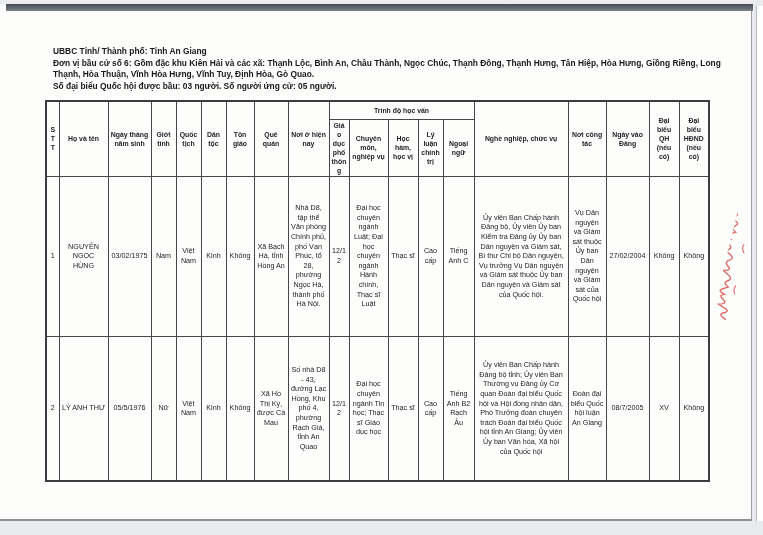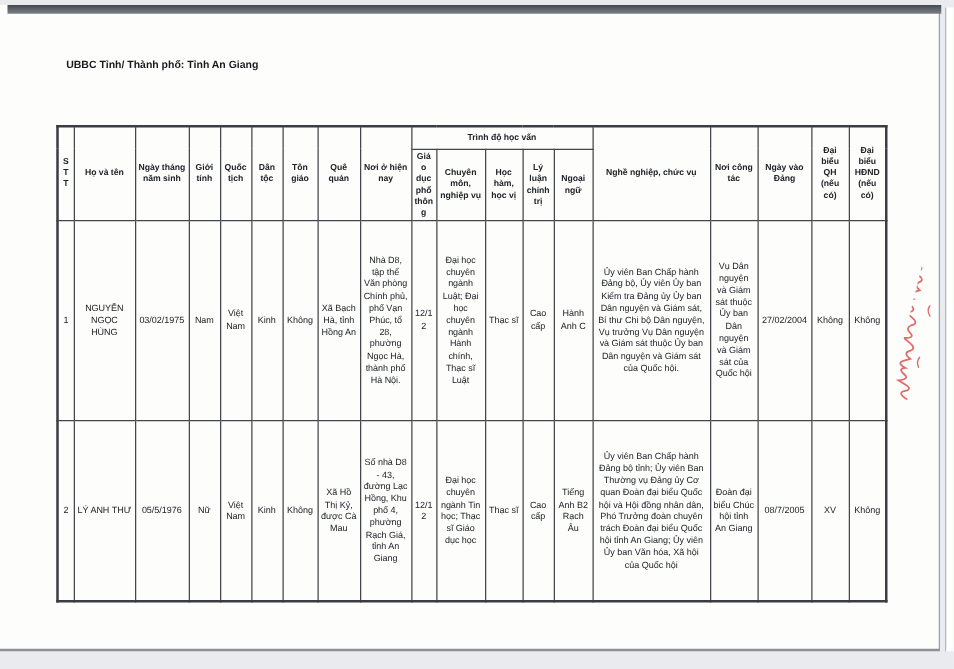--- a/index.html
+++ b/index.html
@@ -39,20 +39,22 @@
 <body>
 
 <div class="stage">
 
   <div class="page"></div>
   <div class="page-topbar"></div>
   <div class="next-page-sliver"></div>
 
   <div class="titles">
     <div>UBBC Tỉnh/ Thành phố: Tỉnh An Giang</div>
+    <div>Đơn vị bầu cử số 6: Gồm đặc khu Kiên Hải và các xã: Thạnh Lộc, Bình An, Châu Thành, Ngọc Chúc, Thạnh Đông, Thạnh Hưng, Tân Hiệp, Hòa Hưng, Giồng Riềng, Long Thạnh, Hòa Thuận, Vĩnh Hòa Hưng, Vĩnh Tuy, Định Hòa, Gò Quao.</div>
+    <div>Số đại biểu Quốc hội được bầu: 03 người. Số người ứng cử: 05 người.</div>
   </div>
 
   <table class="roster">
     <colgroup>
       <col style="width:13px">
         <col style="width:49px">
         <col style="width:43px">
       <col style="width:25px">
         <col style="width:25px">
         <col style="width:25px">
@@ -103,45 +105,45 @@
         <td>Nam</td>
         <td>Việt Nam</td>
         <td>Kinh</td>
         <td>Không</td>
         <td class="tl">Xã Bạch Hà, tỉnh Hồng An</td>
         <td class="tl">Nhà D8, tập thể Văn phòng Chính phủ, phố Vạn Phúc, tổ 28, phường Ngọc Hà, thành phố Hà Nội.</td>
         <td>12/12</td>
         <td class="tl">Đại học chuyên ngành Luật; Đại học chuyên ngành Hành chính, Thạc sĩ Luật</td>
         <td>Thạc sĩ</td>
         <td class="tl">Cao cấp</td>
-        <td class="tl">Hành Anh C</td>
+        <td class="tl">Tiếng Anh C</td>
         <td class="tl">Ủy viên Ban Chấp hành Đảng bộ, Ủy viên Ủy ban Kiểm tra Đảng ủy Ủy ban Dân nguyện và Giám sát, Bí thư Chi bộ Dân nguyện, Vụ trưởng Vụ Dân nguyện và Giám sát thuộc Ủy ban Dân nguyện và Giám sát của Quốc hội.</td>
         <td class="tl">Vụ Dân nguyện và Giám sát thuộc Ủy ban Dân nguyện và Giám sát của Quốc hội</td>
         <td>27/02/2004</td>
         <td>Không</td>
         <td>Không</td>
       </tr>
 
       <tr class="r2">
         <td>2</td>
         <td class="tl">LÝ ANH THƯ</td>
         <td>05/5/1976</td>
         <td>Nữ</td>
         <td>Việt Nam</td>
         <td>Kinh</td>
         <td>Không</td>
         <td class="tl">Xã Hồ Thị Kỷ, được Cà Mau</td>
-        <td class="tl">Số nhà D8 - 43, đường Lạc Hồng, Khu phố 4, phường Rạch Giá, tỉnh An Giang</td>
+        <td class="tl">Số nhà D8 - 43, đường Lạc Hồng, Khu phố 4, phường Rạch Giá, tỉnh An Quao</td>
         <td>12/12</td>
         <td class="tl">Đại học chuyên ngành Tin học; Thạc sĩ Giáo dục học</td>
         <td>Thạc sĩ</td>
         <td class="tl">Cao cấp</td>
         <td class="tl">Tiếng Anh B2 Rạch Âu</td>
         <td class="tl">Ủy viên Ban Chấp hành Đảng bộ tỉnh; Ủy viên Ban Thường vụ Đảng ủy Cơ quan Đoàn đại biểu Quốc hội và Hội đồng nhân dân, Phó Trưởng đoàn chuyên trách Đoàn đại biểu Quốc hội tỉnh An Giang; Ủy viên Ủy ban Văn hóa, Xã hội của Quốc hội</td>
-        <td class="tl">Đoàn đại biểu Chúc hội tỉnh An Giang</td>
+        <td class="tl">Đoàn đại biểu Quốc hội luận An Giang</td>
         <td>08/7/2005</td>
         <td>XV</td>
         <td>Không</td>
       </tr>
     </tbody>
   </table>
 
   <div class="margin-note">
     <svg width="118" height="20" viewBox="0 0 118 20">
       <path fill="none" stroke-width="1.4" stroke-linecap="round" d="M3,14 q3,-9 6,-3 t5,-1 l2,-6 q3,9 6,3 t5,0 q2,-8 5,-3 l3,5 q3,-7 6,-2 t6,-1 l3,-6 q2,9 5,4 t6,-1 q3,6 6,0 l3,-6 q3,8 6,3 t6,0 q2,-7 5,-2 l3,5 q3,-6 6,-2 t5,-1 l3,-5 q2,8 5,4 t6,-2" stroke="#d9534f"></path>

